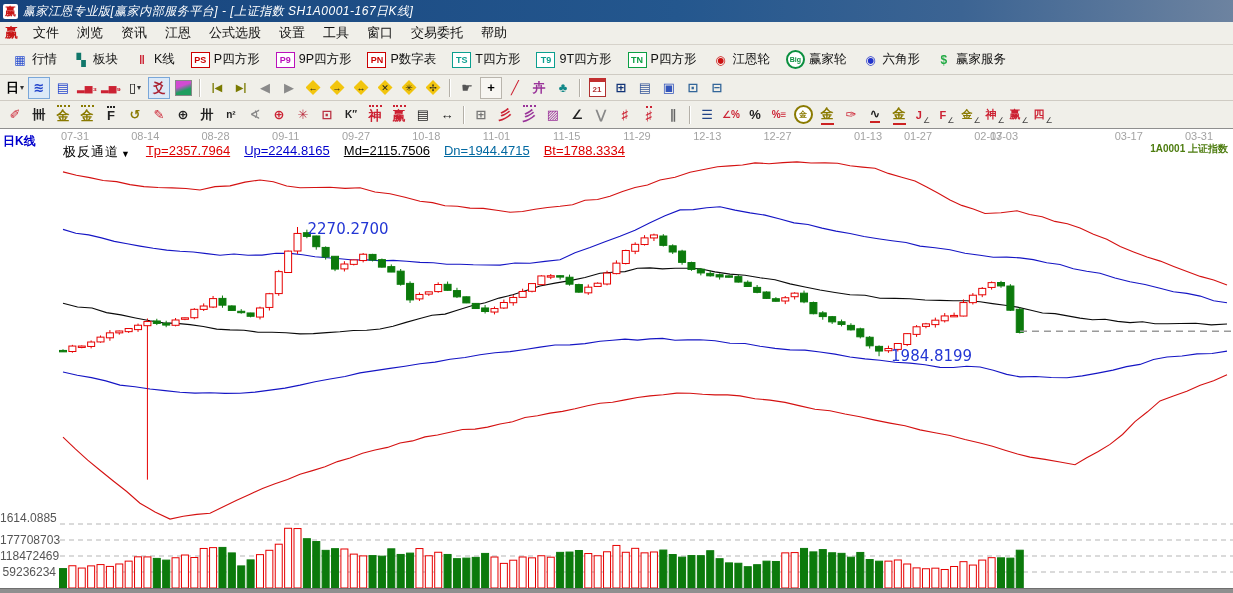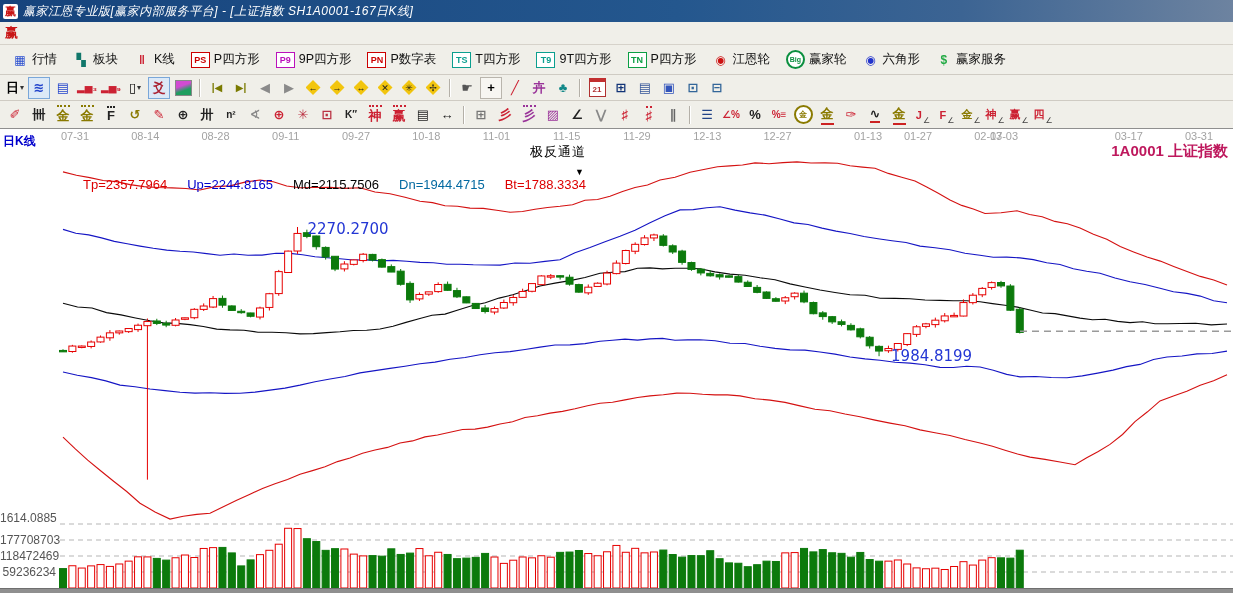--- a/index.html
+++ b/index.html
@@ -38,40 +38,52 @@
     display:flex;align-items:center;justify-content:center;font-size:9px;color:#222;}
   .cal-icon{width:15px;height:14px;background:#fff;border:1px solid #b03030;border-top:4px solid #c23030;
     display:flex;align-items:center;justify-content:center;font-size:8px;font-weight:bold;color:#b03030;}
   .grad-icon{width:15px;height:14px;border:1px solid #888;background:linear-gradient(160deg,#d24bd2 35%,#1f9e5f 65%);}
   .angle-mark{font-size:8px;margin-left:1px;align-self:flex-end;color:#444;}
   
   #chart{position:absolute;left:0;top:129px;width:1233px;height:464px;background:#fff;}
   #chart-svg{position:absolute;left:0;top:0;}
   #date-axis span{position:absolute;top:1px;transform:translateX(-50%);font-size:11px;color:#a3a3a3;white-space:nowrap;}
   #pane-label{position:absolute;left:3px;top:4px;color:#0000cc;font-size:12px;font-weight:bold;}
-  #indicator-row{position:absolute;left:63px;top:14px;display:flex;align-items:flex-end;font-size:13px;flex-direction:column;}
+  #indicator-row{position:absolute;left:63px;top:14px;display:flex;align-items:flex-start;font-size:13px;}
   #indicator-name{color:#000;letter-spacing:1px;}
   #indicator-row .caret{font-size:9px;color:#000;margin:6px 2px 0 2px;}
-  #indicator-values span{margin-left:20px;font-weight:500;}
-  #symbol-label{position:absolute;right:5px;top:13px;color:#be185d;font-size:15px;font-weight:bold;}
+  #indicator-values span{margin-left:14px;font-weight:500;text-decoration:underline;}
+  #symbol-label{position:absolute;right:5px;top:13px;color:#4d7c0f;font-size:10px;font-weight:bold;}
   #axis-labels span{position:absolute;width:56px;text-align:right;font-size:12px;color:#555;}
   #watermark{position:absolute;right:4px;top:416px;font-family:"DejaVu Serif","Liberation Serif",serif;
     font-size:29px;font-weight:bold;color:rgba(204,26,26,.88);letter-spacing:4px;}
   #hscroll-strip{position:absolute;left:0;top:459px;width:1233px;height:5px;background:#8f8f8f;border-top:1px solid #6f6f6f;}
 </style>
 </head>
 <body>
 
 <div id="app">
   <div class="titlebar">
     <span class="tlogo">赢</span>
     <span class="ttext">赢家江恩专业版[赢家内部服务平台] - [上证指数  SH1A0001-167日K线]</span>
   </div>
   <div class="menubar">
     <span class="mlogo">赢</span>
+    <nav id="menu-items" style="display:flex;">
+        <span class="menu-item">文件</span>
+        <span class="menu-item">浏览</span>
+        <span class="menu-item">资讯</span>
+        <span class="menu-item">江恩</span>
+        <span class="menu-item">公式选股</span>
+        <span class="menu-item">设置</span>
+        <span class="menu-item">工具</span>
+        <span class="menu-item">窗口</span>
+        <span class="menu-item">交易委托</span>
+        <span class="menu-item">帮助</span>
+      </nav>
   </div>
   <div class="tbar tb1" id="toolbar-main">
       <span class="lbl-btn">
         <span class="icon-glyph" style="color: rgb(43, 79, 208); font-weight: bold;">▦</span>
         <span>行情</span>
       </span>
       <span class="lbl-btn">
         <span class="icon-glyph" style="color: rgb(17, 119, 106); font-weight: bold;">▚</span>
         <span>板块</span>
       </span>

